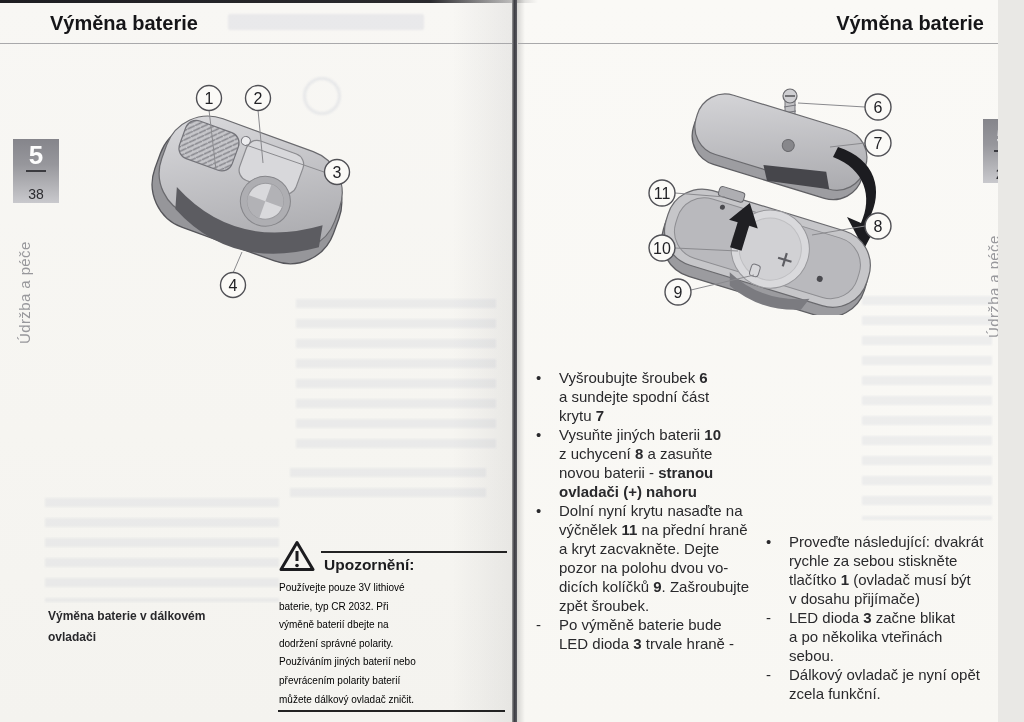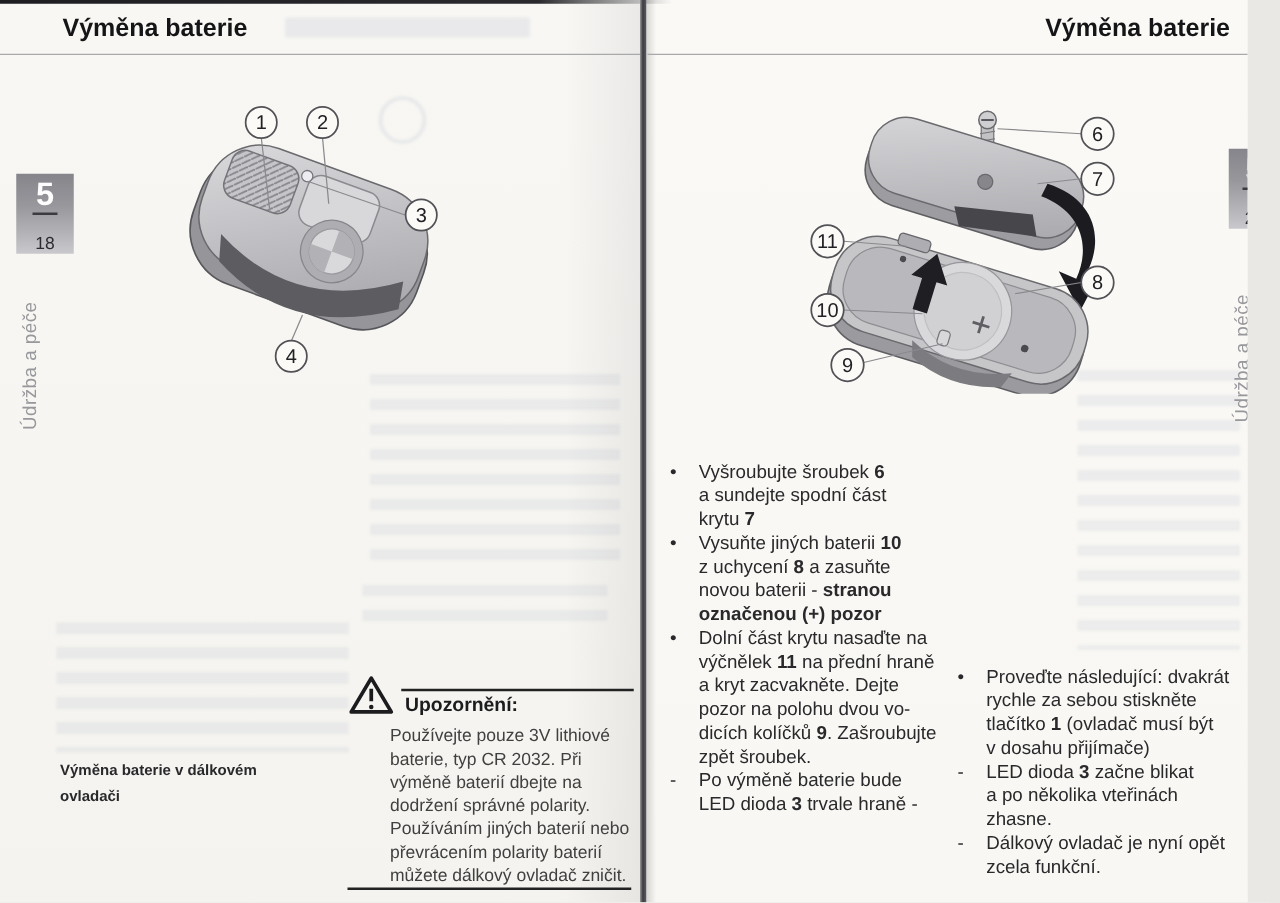--- a/index.html
+++ b/index.html
@@ -45,22 +45,22 @@
   .b{font-weight:bold;}
 
   .block{position:absolute;font-size:12px;line-height:21px;color:#29292c;}
   .block-heading{font-weight:bold;white-space:pre-line;}
   .block-body{white-space:pre-line;}
 
   .warning{position:absolute;left:278px;top:538px;width:229px;}
   .warn-tri{position:absolute;left:1px;top:2px;}
   .warn-topline{position:absolute;left:43px;right:0;top:13px;height:2px;background:#222;}
   .warn-heading{position:absolute;left:46px;top:18px;font-size:15.5px;font-weight:bold;color:#1c1c1f;}
-  .warn-body{position:absolute;left:1px;top:41px;font-size:14px;line-height:18.6px;
-             white-space:pre-line;color:#404040;margin-left:33px;}
+  .warn-body{position:absolute;left:1px;top:41px;font-size:10px;line-height:18.6px;
+             white-space:pre-line;color:#000000;}
   .warn-bottomline{position:absolute;left:0;right:2px;top:172px;height:2px;background:#222;}
 
   .ghost{position:absolute;filter:blur(1.3px);opacity:.6;pointer-events:none;}
   .glines{background:repeating-linear-gradient(to bottom,rgba(118,130,165,.16) 0 9px,rgba(118,130,165,0) 9px 20px);}
   .gbar{background:rgba(118,130,165,.20);border-radius:2px;}
   .gcircle{border:3px solid rgba(118,130,165,.22);border-radius:50%;}
 
   svg text.callout-num{font-family:"Liberation Sans","DejaVu Sans",sans-serif;
        font-size:16px;fill:#222226;}
   svg .leader{stroke:#8a8a8e;stroke-width:1;fill:none;}
@@ -86,21 +86,21 @@
   <div class="ghost glines" style="left:862px;top:296px;width:130px;height:224px;"></div>
 
   <div class="page-title title-left">Výměna baterie</div>
   <div class="title-rule rule-left"></div>
   <div class="page-title title-right">Výměna baterie</div>
   <div class="title-rule rule-right"></div>
 
   <div class="chapter-tab tab-left">
     <div class="chapter-num">5</div>
     <div class="tab-divider"></div>
-    <div class="page-num">18</div>
+    <div class="page-num">38</div>
   </div>
   <div class="chapter-tab tab-right">
     <div class="chapter-num">5</div>
     <div class="tab-divider"></div>
     <div class="page-num">23</div>
   </div>
 
   <div class="side-label side-left">Údržba a péče</div>
   <div class="side-label side-right">Údržba a péče</div>
 
@@ -253,25 +253,25 @@
         <span class="marker">•</span>
         <span class="litext"><span>Vyšroubujte šroubek </span><span class="b">6</span><span>
 a sundejte spodní část
 krytu </span><span class="b">7</span></span>
       </div>
       <div class="li">
         <span class="marker">•</span>
         <span class="litext"><span>Vysuňte jiných baterii </span><span class="b">10</span><span>
 z uchycení </span><span class="b">8</span><span> a zasuňte
 novou baterii - </span><span class="b">stranou
-označenou (+) pozor</span></span>
+ovladači (+) nahoru</span></span>
       </div>
       <div class="li">
         <span class="marker">•</span>
-        <span class="litext"><span>Dolní část krytu nasaďte na
+        <span class="litext"><span>Dolní nyní krytu nasaďte na
 výčnělek </span><span class="b">11</span><span> na přední hraně
 a kryt zacvakněte. Dejte
 pozor na polohu dvou vo-
 dicích kolíčků </span><span class="b">9</span><span>. Zašroubujte
 zpět šroubek.</span></span>
       </div>
       <div class="li">
         <span class="marker">-</span>
         <span class="litext"><span>Po výměně baterie bude
 LED dioda </span><span class="b">3</span><span> trvale hraně -
@@ -283,21 +283,21 @@
         <span class="marker">•</span>
         <span class="litext"><span>Proveďte následující: dvakrát
 rychle za sebou stiskněte
 tlačítko </span><span class="b">1</span><span> (ovladač musí být
 v dosahu přijímače)</span></span>
       </div>
       <div class="li">
         <span class="marker">-</span>
         <span class="litext"><span>LED dioda </span><span class="b">3</span><span> začne blikat
 a po několika vteřinách
-zhasne.</span></span>
+sebou.</span></span>
       </div>
       <div class="li">
         <span class="marker">-</span>
         <span class="litext"><span>Dálkový ovladač je nyní opět
 zcela funkční.</span></span>
       </div>
     </div>
 
 </div>
 

